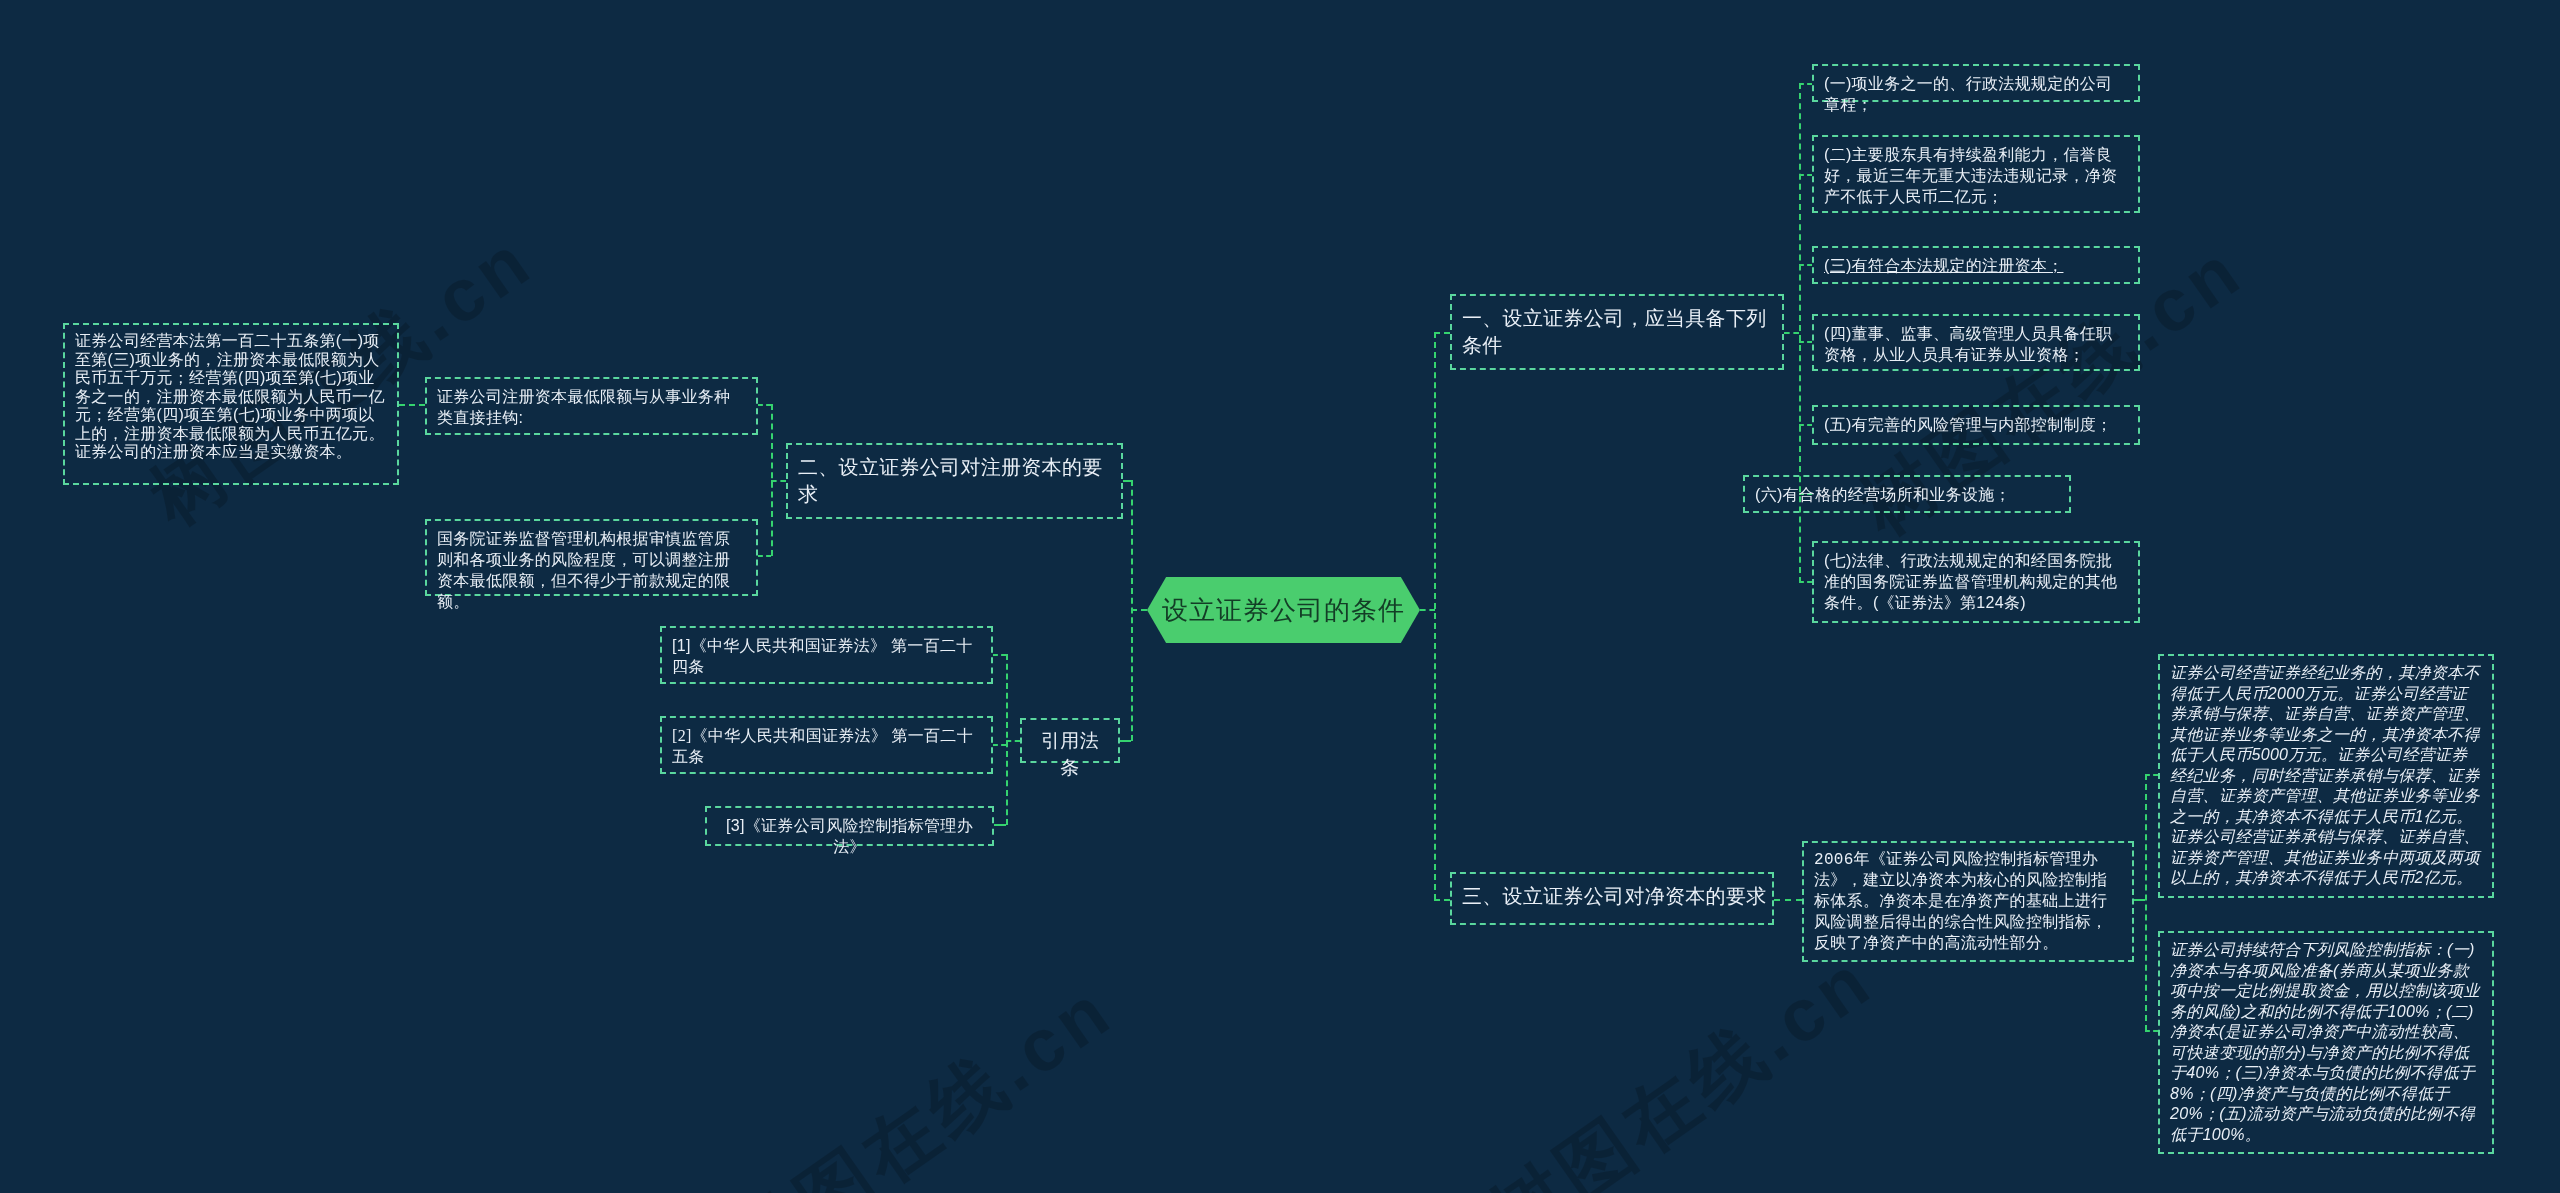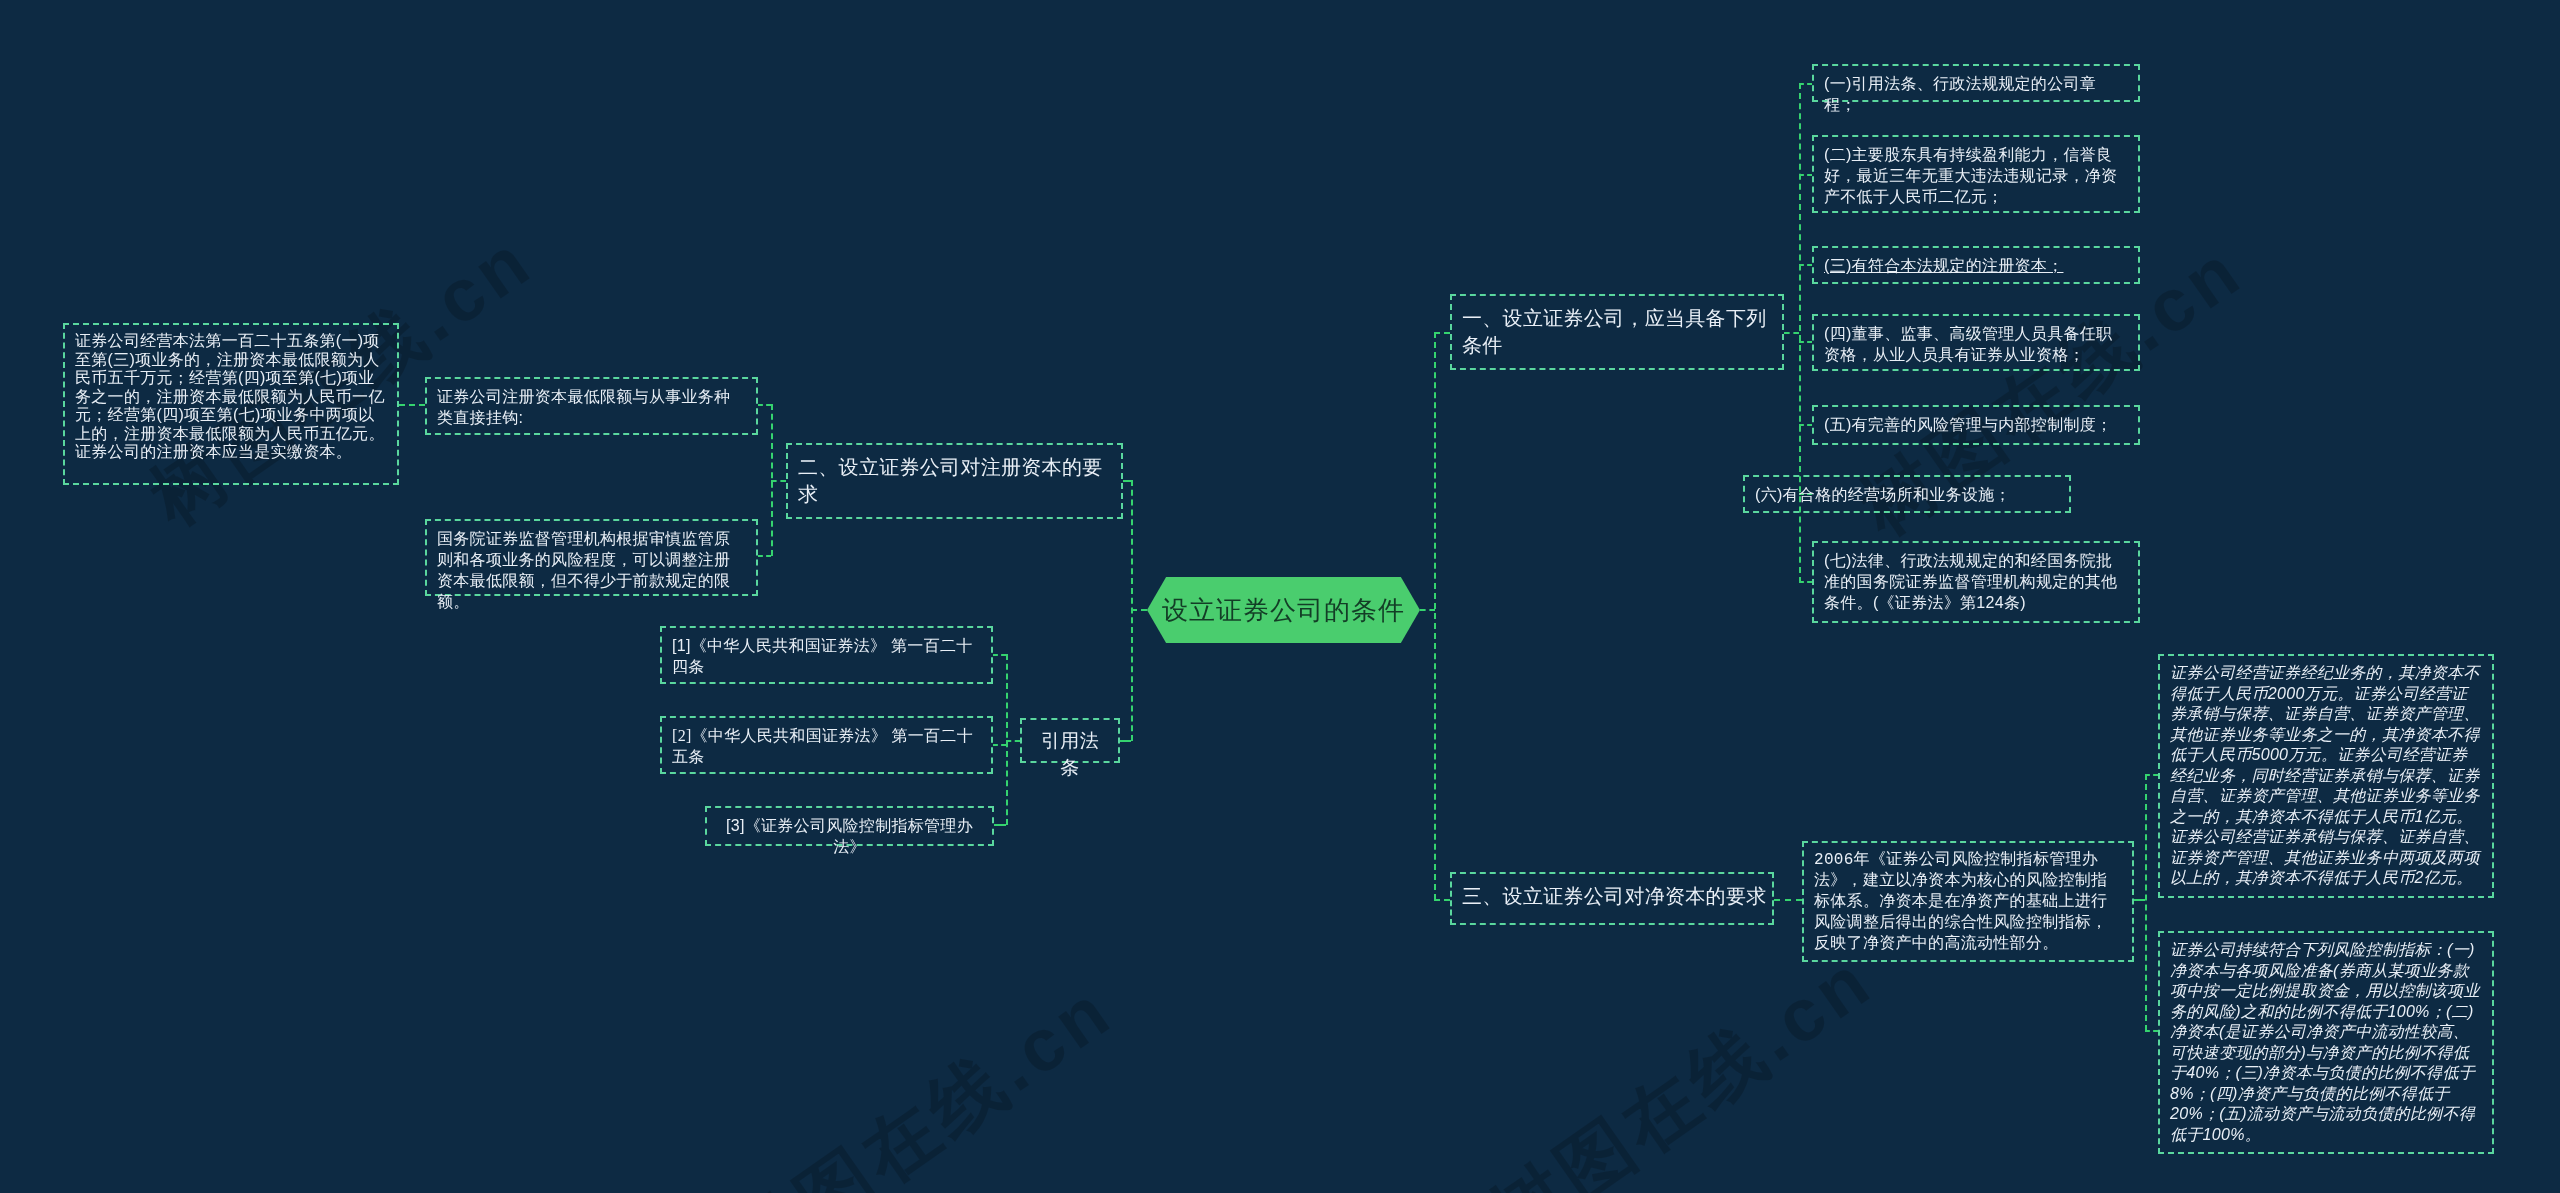--- a/index.html
+++ b/index.html
@@ -74,21 +74,21 @@
 <div class="box lh21" style="left:425px;top:377px;width:333px;height:58px;">证券公司注册资本最低限额与从事业务种类直接挂钩:</div>
 <div class="box lh21" style="left:425px;top:519px;width:333px;height:77px;">国务院证券监督管理机构根据审慎监管原则和各项业务的风险程度，可以调整注册资本最低限额，但不得少于前款规定的限额。</div>
 <div class="box heading" style="left:786px;top:443px;width:337px;height:76px;">二、设立证券公司对注册资本的要求</div>
 
 <div class="box lh21" style="left:660px;top:626px;width:333px;height:58px;">[1]《中华人民共和国证券法》 第一百二十四条</div>
 <div class="box lh21" style="left:660px;top:716px;width:333px;height:58px;font-family:Liberation Serif, serif;">[2]《中华人民共和国证券法》 第一百二十五条</div>
 <div class="box lh21 cite-center" style="left:705px;top:806px;width:289px;height:40px;">[3]《证券公司风险控制指标管理办法》</div>
 <div class="box cite-center" style="left:1020px;top:718px;width:100px;height:45px;font-size:19px;line-height:27px;">引用法条</div>
 
 <div class="box heading" style="left:1450px;top:294px;width:334px;height:76px;">一、设立证券公司，应当具备下列条件</div>
-<div class="box lh21" style="left:1812px;top:64px;width:328px;height:38px;">(一)引用法条、行政法规规定的公司章程；</div>
+<div class="box lh21" style="left:1812px;top:64px;width:328px;height:38px;">(一)项业务之一的、行政法规规定的公司章程；</div>
 <div class="box lh21" style="left:1812px;top:135px;width:328px;height:78px;">(二)主要股东具有持续盈利能力，信誉良好，最近三年无重大违法违规记录，净资产不低于人民币二亿元；</div>
 <div class="box lh21" style="left:1812px;top:246px;width:328px;height:38px;text-decoration:underline;">(三)有符合本法规定的注册资本；</div>
 <div class="box lh21" style="left:1812px;top:314px;width:328px;height:57px;">(四)董事、监事、高级管理人员具备任职资格，从业人员具有证券从业资格；</div>
 <div class="box lh21" style="left:1812px;top:405px;width:328px;height:40px;">(五)有完善的风险管理与内部控制制度；</div>
 <div class="box lh21" style="left:1731px;top:475px;width:328px;height:38px;margin-left:12px;">(六)有合格的经营场所和业务设施；</div>
 <div class="box lh21" style="left:1812px;top:541px;width:328px;height:82px;">(七)法律、行政法规规定的和经国务院批准的国务院证券监督管理机构规定的其他条件。(《证券法》第124条)</div>
 
 <div class="box heading" style="left:1450px;top:872px;width:324px;height:53px;white-space:nowrap;overflow:hidden;">三、设立证券公司对净资本的要求</div>
 <div class="box lh21" style="left:1802px;top:841px;width:332px;height:121px;font-family:Liberation Mono, monospace;">2006年《证券公司风险控制指标管理办法》，建立以净资本为核心的风险控制指标体系。净资本是在净资产的基础上进行风险调整后得出的综合性风险控制指标，反映了净资产中的高流动性部分。</div>
 <div class="box lh20" style="left:2158px;top:654px;width:336px;min-height:240px;">证券公司经营证券经纪业务的，其净资本不得低于人民币2000万元。证券公司经营证券承销与保荐、证券自营、证券资产管理、其他证券业务等业务之一的，其净资本不得低于人民币5000万元。证券公司经营证券经纪业务，同时经营证券承销与保荐、证券自营、证券资产管理、其他证券业务等业务之一的，其净资本不得低于人民币1亿元。证券公司经营证券承销与保荐、证券自营、证券资产管理、其他证券业务中两项及两项以上的，其净资本不得低于人民币2亿元。</div>

